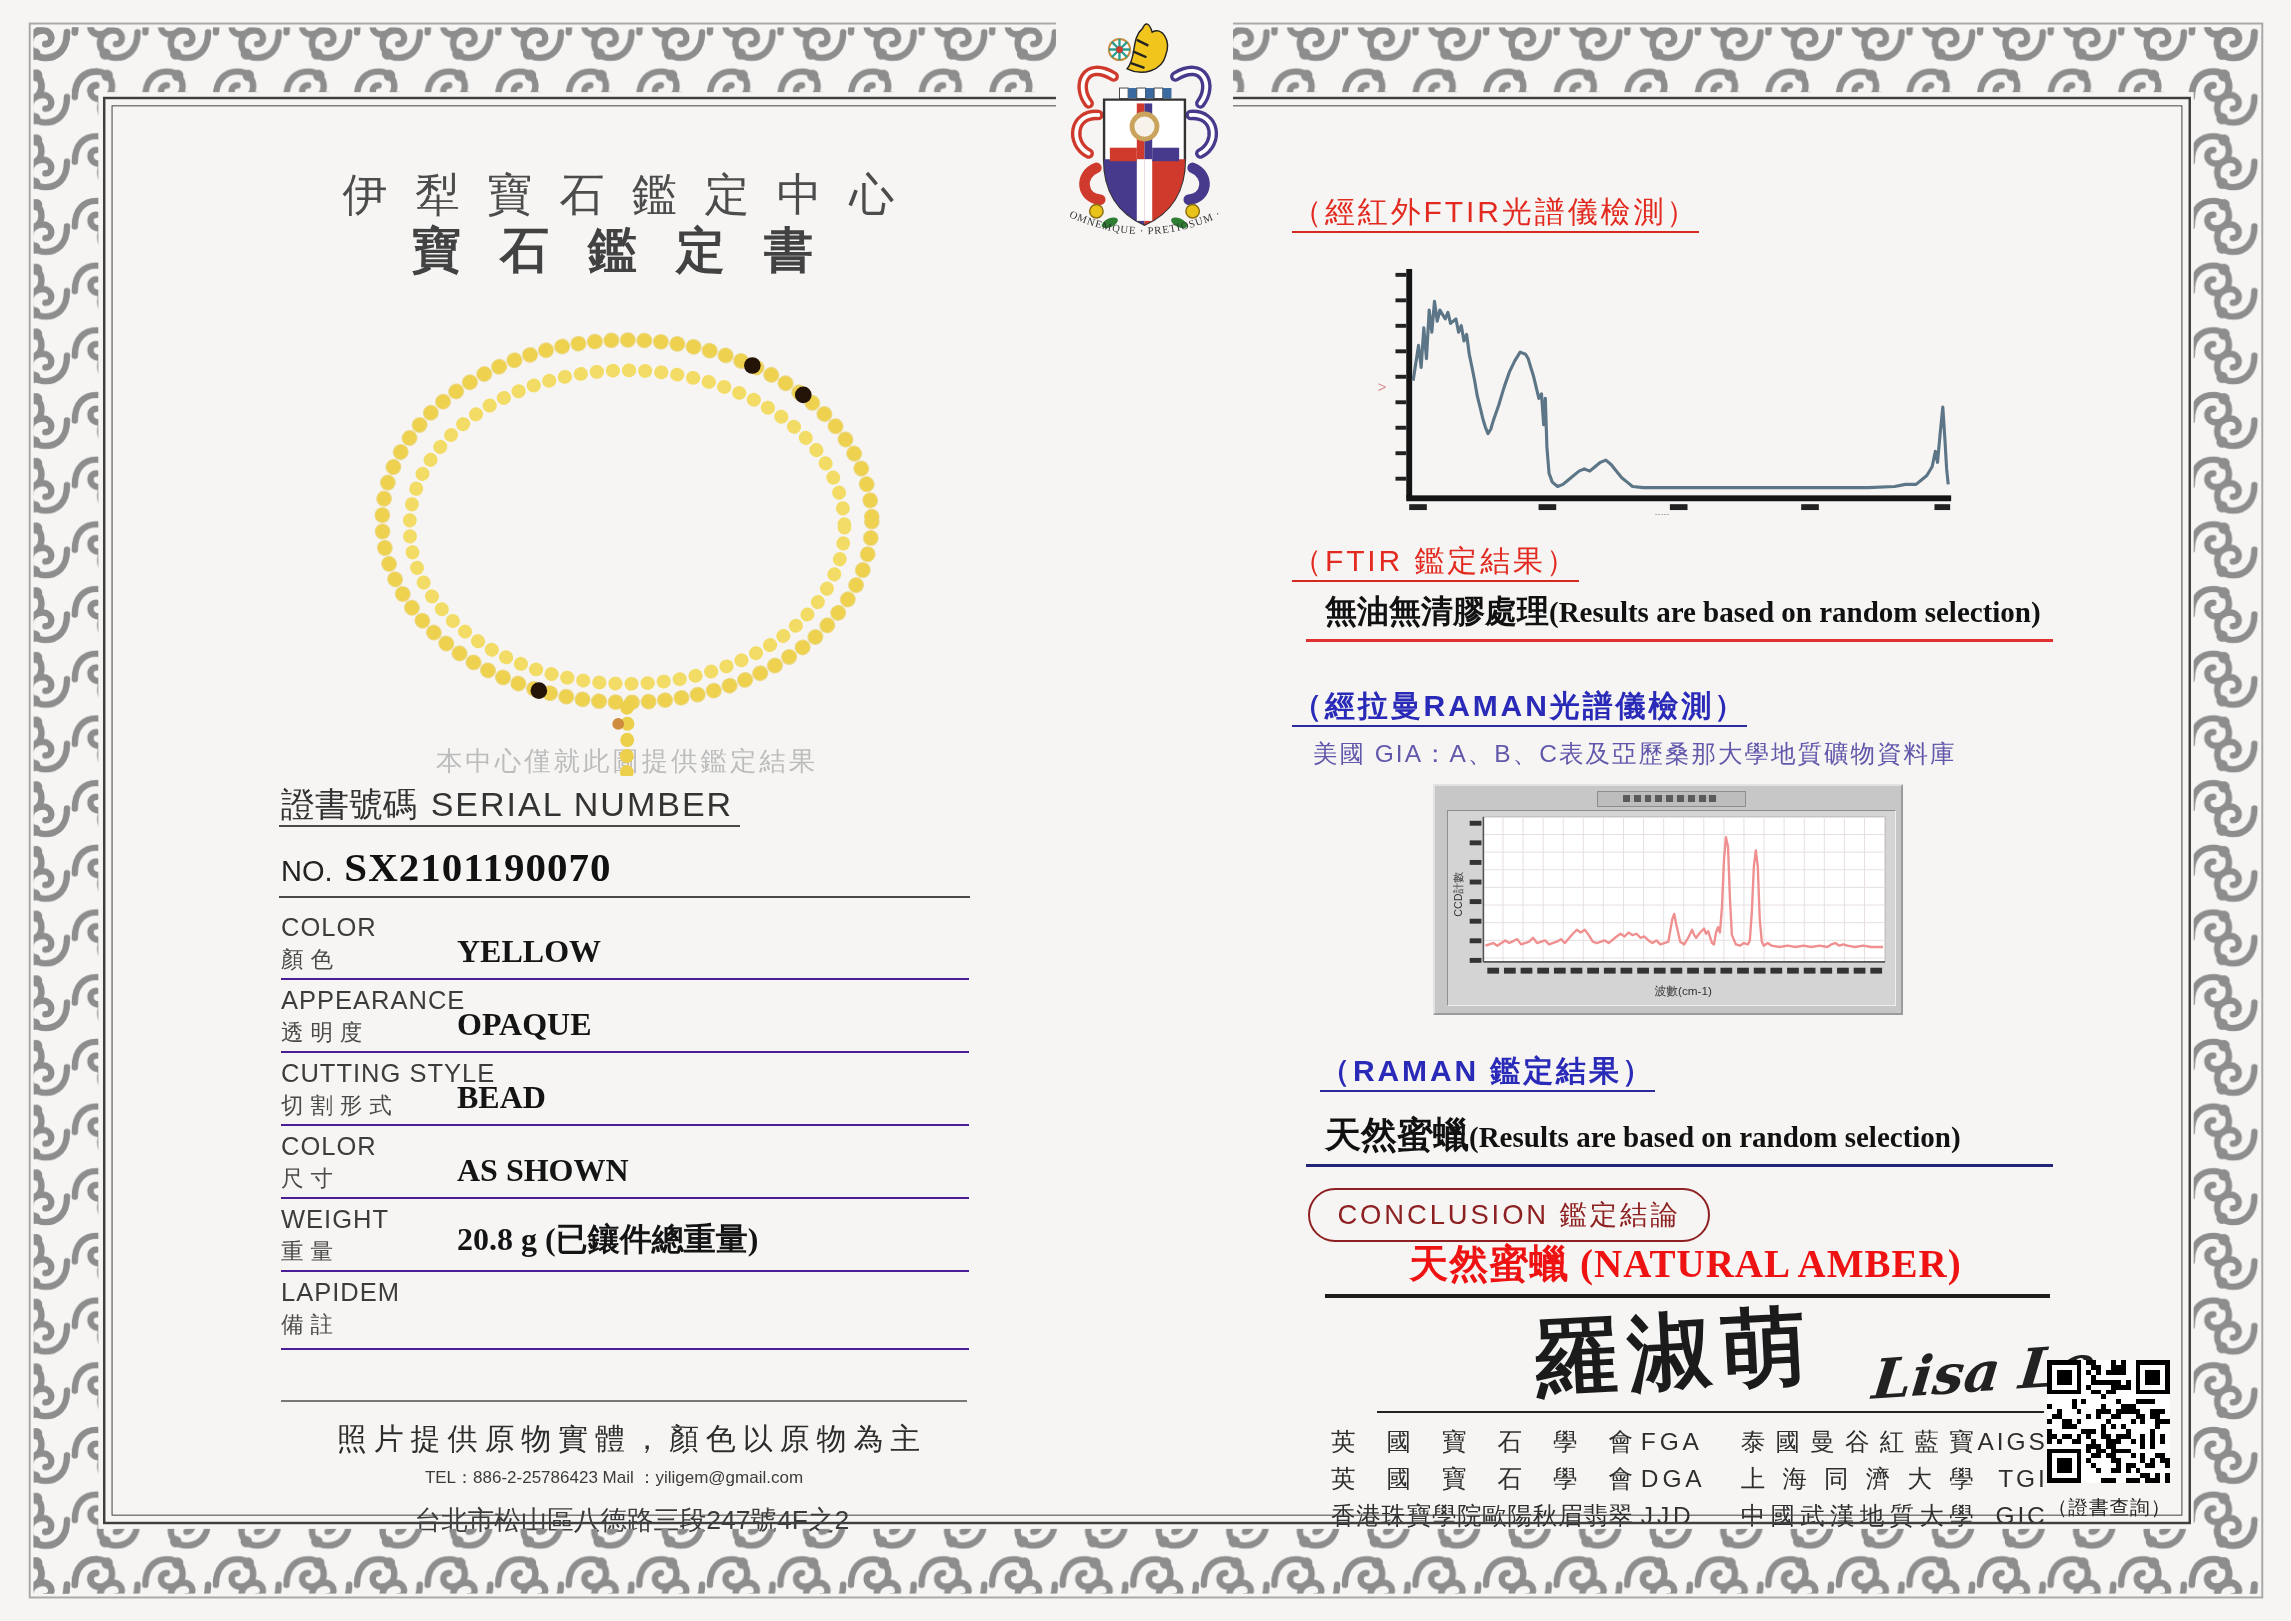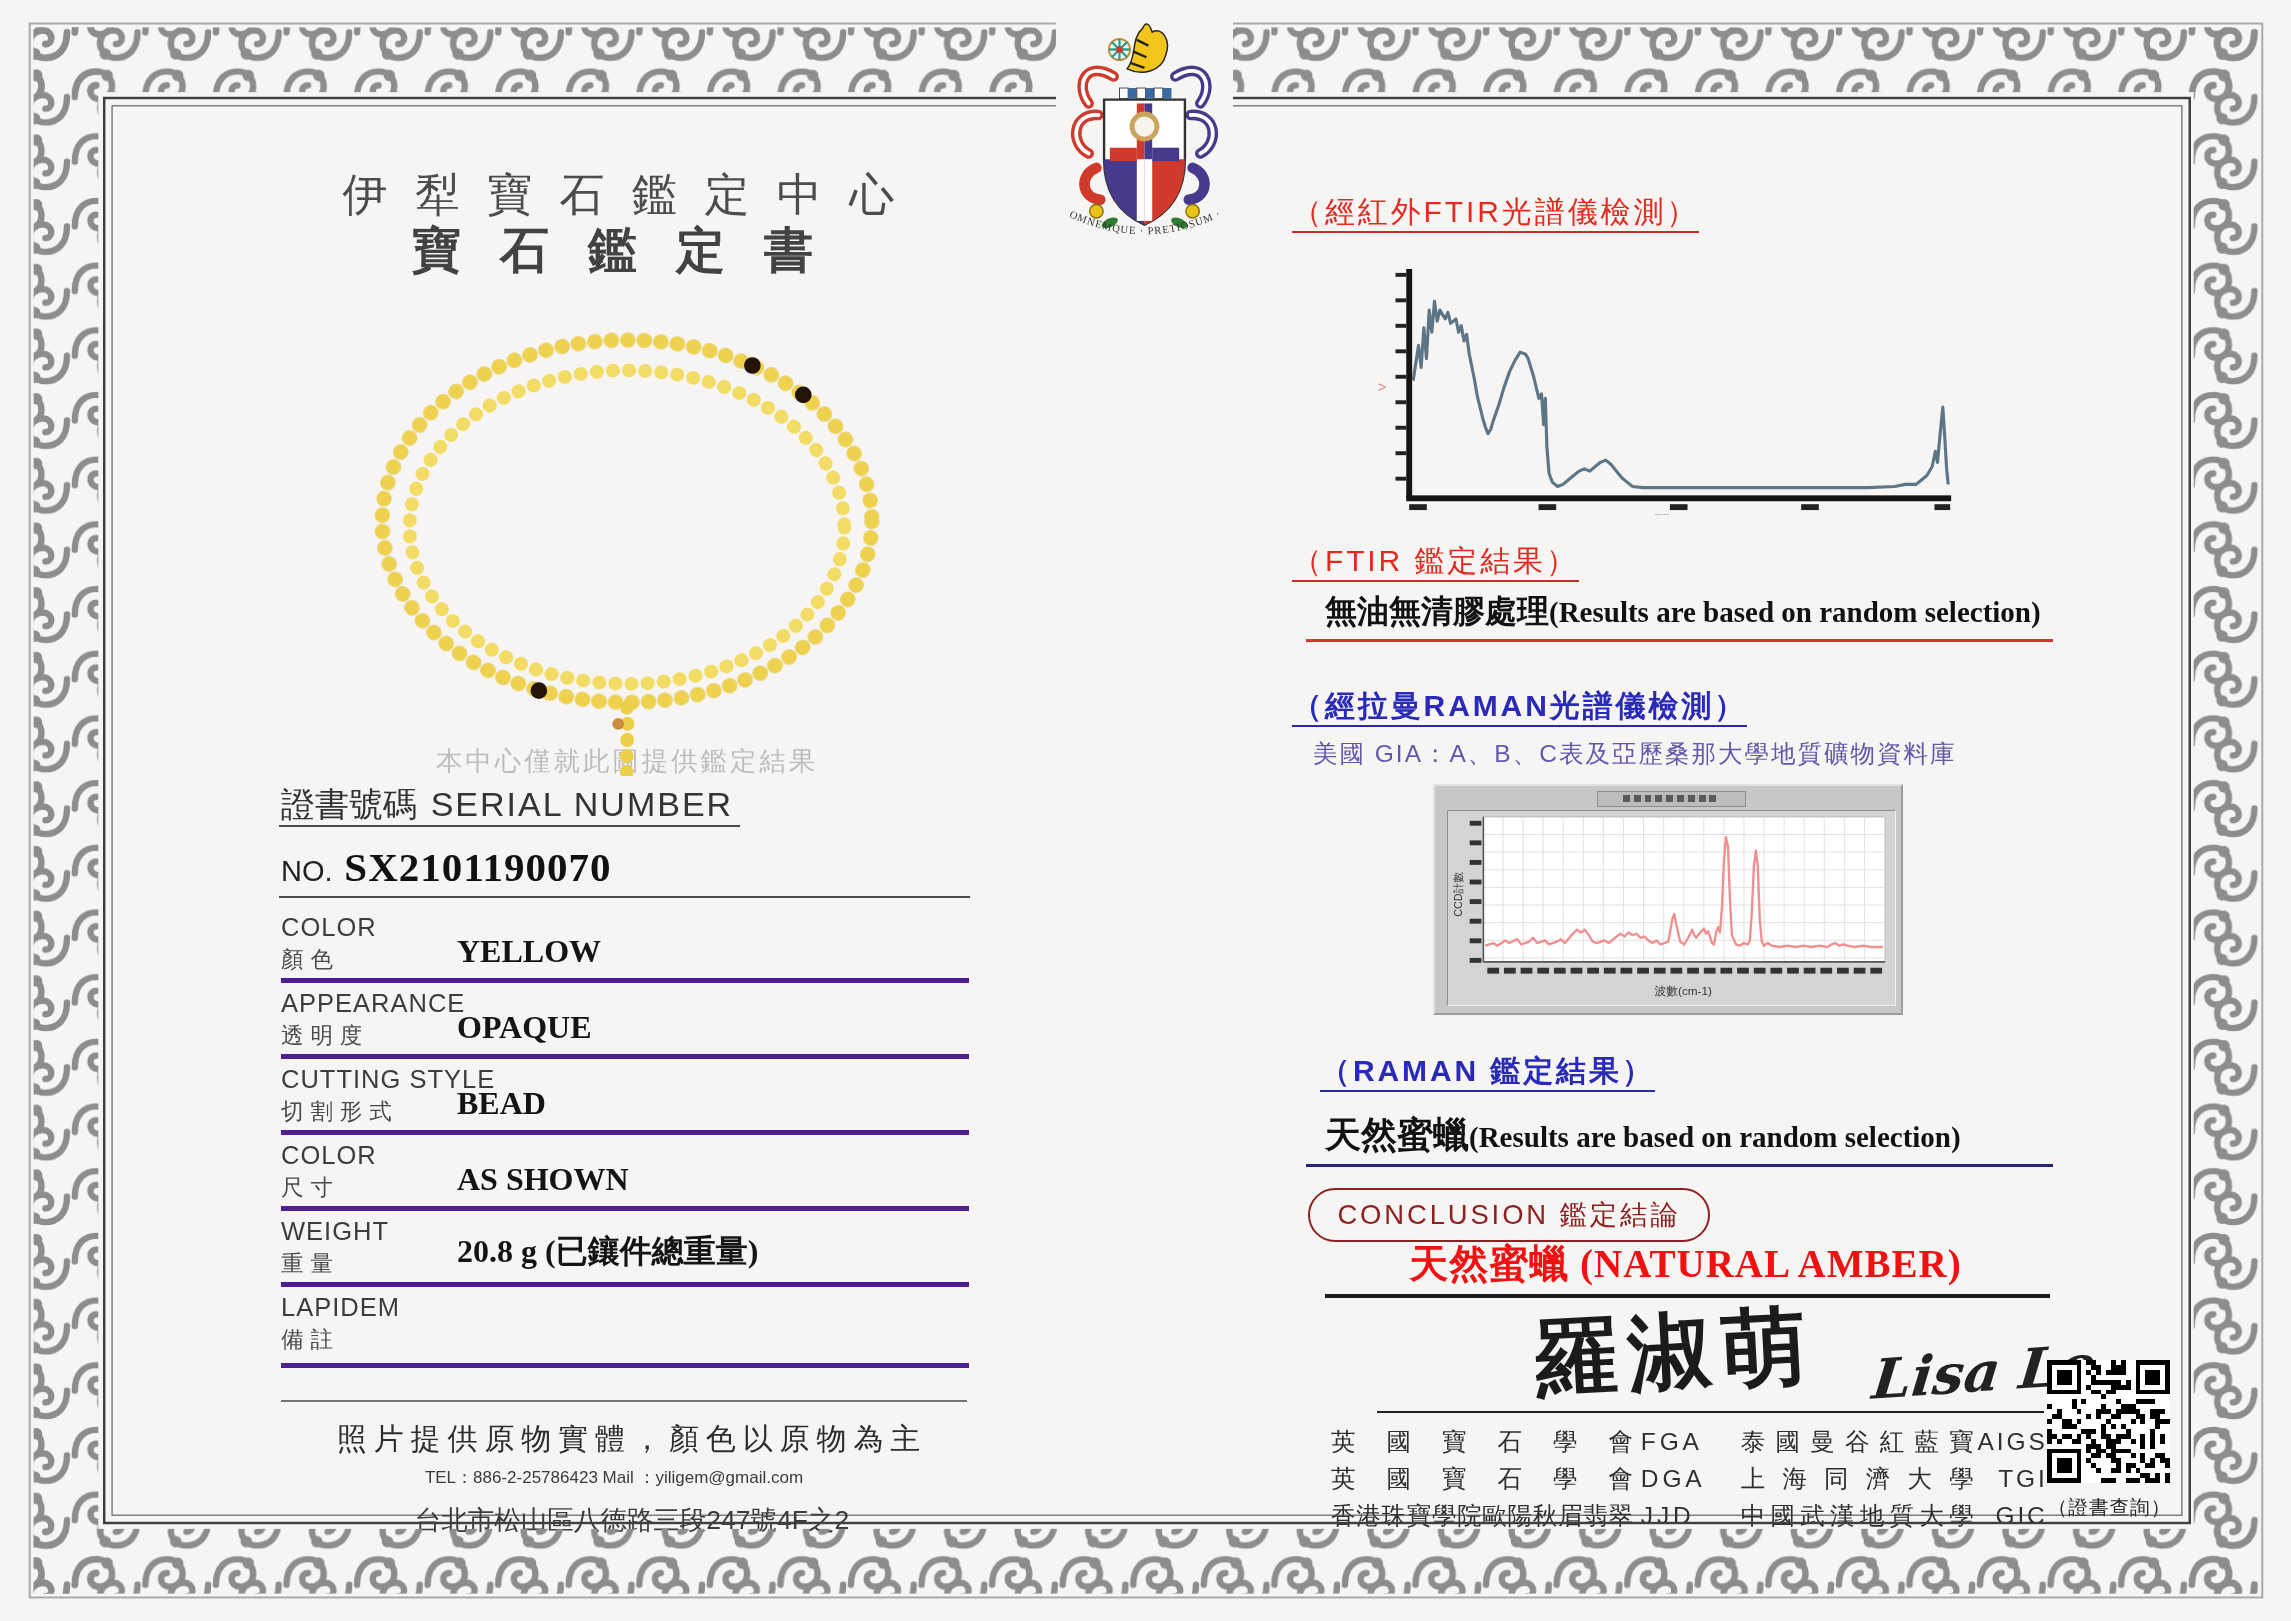--- a/index.html
+++ b/index.html
@@ -11,21 +11,21 @@
     font-size:45px;font-weight:400;color:#4c4c4c;letter-spacing:27.4px;white-space:nowrap;margin-top:8px;}
   .cert-title{left:245px;top:218px;width:774px;text-align:center;font-family:"Liberation Serif",serif;
     font-size:49px;font-weight:700;color:#424242;letter-spacing:39px;white-space:nowrap;}
   .photo-watermark{left:323px;top:743px;width:608px;text-align:center;font-size:26.5px;color:#bcbcbc;letter-spacing:2.9px;}
   .serial-row{left:281px;top:782px;font-size:34px;color:#333;}
   .serial-row .en{letter-spacing:2px;margin-left:13.7px;}
   .rule{border-bottom:2.5px solid #4a4a4a;}
   .no-row{left:281px;top:843px;font-size:29px;color:#222;}
   .no-row .num{font-family:"Liberation Serif",serif;font-size:41px;font-weight:700;color:#111;margin-left:11.8px;letter-spacing:1px;}
   .fields{left:281px;top:907px;width:688px;}
-  .frow{position:relative;height:71px;border-bottom:5px solid #4c1d95;}
+  .frow{position:relative;height:71px;border-bottom:2px solid #4c1d95;}
   .frow .en{position:absolute;left:0;top:5.9px;font-size:25.5px;color:#3c3c3c;letter-spacing:1px;}
   .frow .cn{position:absolute;left:0;top:37px;font-size:22.5px;color:#4a4a4a;letter-spacing:6.9px;text-align:right;}
   .frow .val{position:absolute;left:176px;bottom:7.8px;font-family:"Liberation Serif",serif;font-size:32px;font-weight:700;color:#141414;}
   .thin-divider{left:281px;top:1400px;width:686px;border-bottom:2px solid #777;}
   .photo-note{left:245px;top:1419px;width:774px;text-align:center;font-size:30px;color:#2d2d2d;letter-spacing:6.9px;}
   .tel-line{left:227px;top:1466px;width:774px;text-align:center;font-size:17px;color:#3b3b3b;}
   .addr-line{left:245px;top:1502px;width:774px;text-align:center;font-size:26.5px;color:#3b3b3b;}
   
   .h-red{color:#e22a20;font-weight:400;font-size:30px;letter-spacing:2.9px;white-space:nowrap;}
   .h-red .u{border-bottom:2.9px solid #d42a20;padding-bottom:2.9px;}

